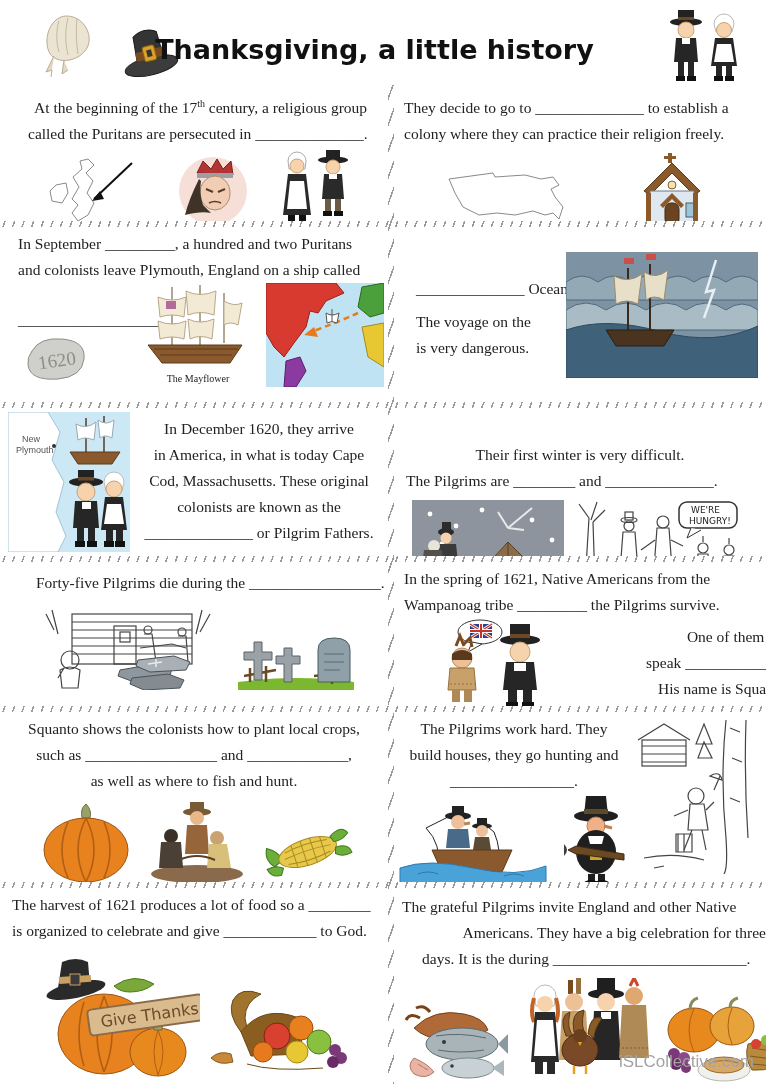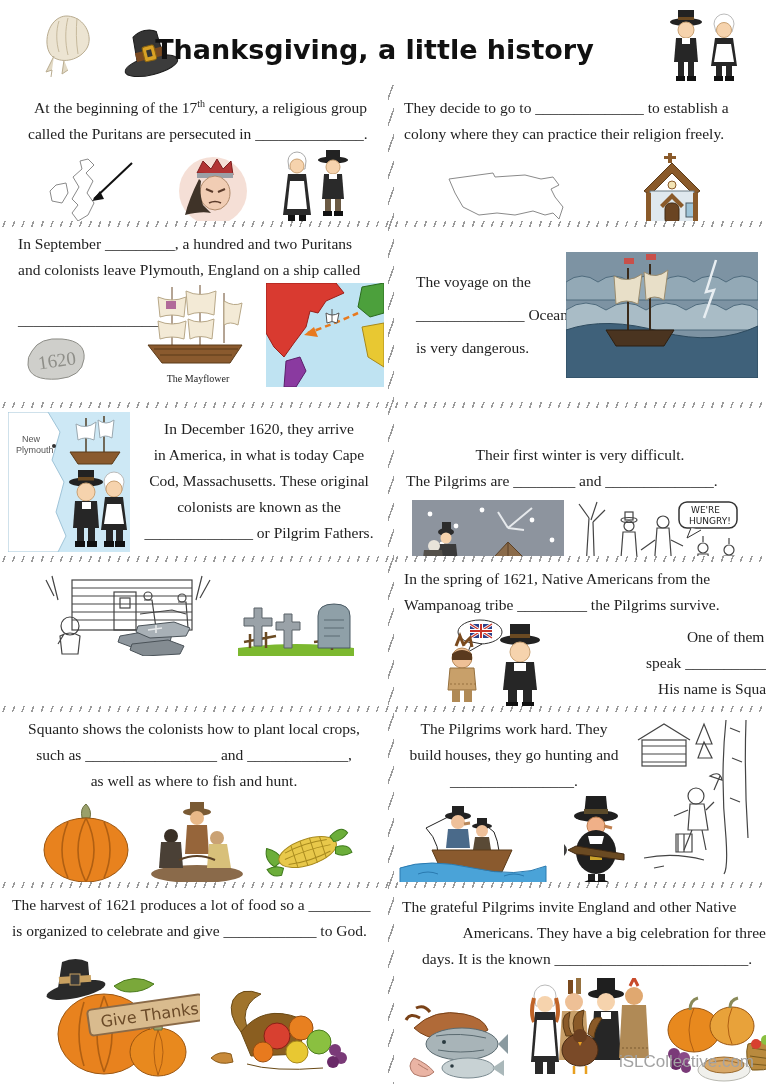--- a/index.html
+++ b/index.html
@@ -198,22 +198,22 @@
             <path d="M48,44 L38,52 L52,54 Z" fill="#e87a1e"></path>
             <path d="M66,26 L66,38 M60,30 Q66,34 73,30 L71,40 Q66,37 61,40 Z" stroke="#555" fill="#fff"></path>
           </svg>
         </span>
       </div>
     </div>
 
     <div class="cell" style="grid-column:3;grid-row:3;">
       <div style="display:flex;align-items:center;height:100%;">
         <div style="width:150px;padding-left:22px;">
+          <div class="t" style="line-height:40px;">______________ Ocean</div>
           <div class="t">The voyage on the</div>
-          <div class="t" style="line-height:40px;">______________ Ocean</div>
           <div class="t">is very dangerous.</div>
         </div>
         <span>
           <svg width="192" height="126" viewBox="0 0 192 126">
             <rect width="192" height="126" fill="#7d93a3"></rect>
             <path d="M0,30 Q16,18 32,30 Q48,18 64,30 Q80,18 96,30 Q112,18 128,30 Q144,18 160,30 Q176,18 192,30 L192,48 L0,48 Z" fill="#93a9b6" stroke="#4f6b7d"></path>
             <path d="M0,58 Q20,44 40,58 Q60,44 80,58 Q100,44 120,58 Q140,44 160,58 Q176,46 192,58 L192,78 L0,78 Z" fill="#a9bcc6" stroke="#4f6b7d"></path>
             <path d="M0,78 Q40,64 96,80 Q150,94 192,74 L192,126 L0,126 Z" fill="#3f617a" stroke="#2d4a5e"></path>
             <path d="M150,8 L140,40 L148,38 L138,66" stroke="#e8eef2" stroke-width="2.5" fill="none"></path>
             <g>
@@ -323,20 +323,21 @@
             <circle cx="158" cy="52" r="5" class="bw"></circle>
               <path d="M153,58 L163,58 L165,82 L151,82 Z M158,40 L158,46" class="bw"></path>
           </svg>
         </span>
       </div>
     </div>
 
     <div class="hdiv" style="grid-row:6;"></div>
 
     <div class="cell" style="grid-column:1;grid-row:7;">
+      <div class="t" style="padding:8px 0 0 36px;">Forty-five Pilgrims die during the _________________.</div>
       <div class="imgrow" style="padding:8px 26px 0 30px;align-items:flex-end;">
         <span>
           <svg width="188" height="86" viewBox="0 0 188 86">
             <rect x="36" y="10" width="120" height="50" class="bw"></rect>
             <path d="M36,18 L156,18 M36,26 L156,26 M36,34 L156,34 M36,42 L156,42 M36,50 L156,50" class="bw"></path>
             <rect x="78" y="22" width="22" height="38" class="bw" fill="#fff"></rect>
             <rect x="84" y="28" width="10" height="10" class="bw"></rect>
             <path d="M16,6 L22,30 M10,10 L18,26 M166,6 L160,30 M174,10 L164,28" class="bw"></path>
             <circle cx="34" cy="56" r="9" class="bw"></circle>
             <path d="M24,66 Q34,60 44,66 L42,84 L26,84 Z M28,64 L22,74" class="bw"></path>
@@ -548,21 +549,21 @@
             <path d="M28,70 Q16,66 8,74 Q16,82 30,78 Z" fill="#c88a3a" stroke="#8a5a18"></path>
             <path d="M44,80 Q70,88 120,84" stroke="#6a4a16" fill="none"></path>
           </svg>
         </span>
       </div>
     </div>
 
     <div class="cell" style="grid-column:3;grid-row:11;">
       <div class="t" style="padding:6px 0 0 8px;">The grateful Pilgrims invite England and other Native</div>
       <div class="t" style="padding-left:28px;text-align:right;">Americans. They have a big celebration for three</div>
-      <div class="t" style="padding-left:28px;">days. It is the known _________________________.</div>
+      <div class="t" style="padding-left:28px;">days. It is the during _________________________.</div>
       <div class="imgrow" style="padding:6px 10px 0 6px;">
         <span>
           <svg width="108" height="84" viewBox="0 0 108 84">
             <path d="M14,28 Q34,8 64,14 Q84,18 88,30 Q70,42 44,40 Q24,38 14,28 Z" fill="#b06a38" stroke="#7a4218"></path>
             <path d="M20,18 Q10,12 6,20 M30,12 Q24,4 16,8" stroke="#7a4218" stroke-width="3" fill="none"></path>
             <ellipse cx="62" cy="44" rx="36" ry="16" fill="#a8b4b8" stroke="#5a6a70"></ellipse>
             <path d="M98,44 L108,34 L108,54 Z" fill="#8a9aa0"></path>
             <path d="M36,36 Q60,32 86,38 M38,50 Q60,54 84,50" stroke="#5a6a70" fill="none"></path>
             <circle cx="44" cy="42" r="2" fill="#2a3a40"></circle>
             <path d="M14,58 Q6,66 14,74 Q26,80 34,72 Q28,64 14,58 Z" fill="#eab4a4" stroke="#b07a6a"></path>

